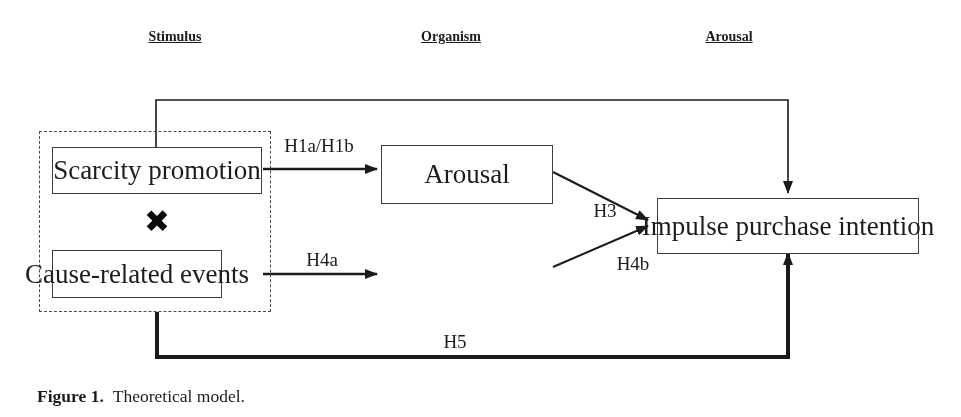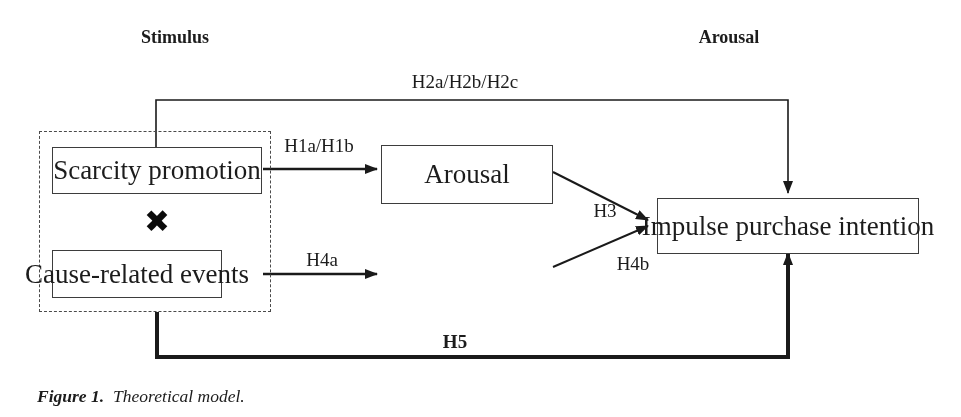--- a/index.html
+++ b/index.html
@@ -18,22 +18,23 @@
   }
   .arrow-layer {
     position: absolute;
     left: 0; top: 0;
     width: 961px; height: 417px;
   }
   .col-header {
     position: absolute;
     transform: translate(-50%, -50%);
     font-weight: bold;
-    font-size: 18px;
+    font-size: 14px;
     white-space: nowrap;
+    text-decoration: underline;
   }
   .hdr-stimulus { left: 175px; top: 37px; }
   .hdr-organism { left: 451px; top: 37px; }
   .hdr-response { left: 729px; top: 37px; }
 
   .node-box {
     position: absolute;
     box-sizing: border-box;
     border: 1.6px solid #3d3d3d;
     background: #ffffff;
@@ -61,38 +62,37 @@
     position: absolute;
     transform: translate(-50%, -50%);
     font-size: 19px;
     white-space: nowrap;
   }
   .lab-h1  { left: 319px; top: 146px; }
   .lab-h2  { left: 465px; top: 82px; }
   .lab-h3  { left: 605px; top: 171px; margin-top: 40px; }
   .lab-h4a { left: 322px; top: 260px; }
   .lab-h4b { left: 609px; top: 264px; margin-left: 24px; }
-  .lab-h5  { left: 455px; top: 342px; font-weight: bold; }
+  .lab-h5  { left: 455px; top: 342px; }
 
   .interaction-x {
     position: absolute;
     left: 157px; top: 223px;
     transform: translate(-50%, -54%);
     font-family: "DejaVu Sans", sans-serif;
     font-size: 31px;
     font-weight: bold;
     color: #0a0a0a;
     line-height: 1;
   }
   .caption {
     position: absolute;
     left: 37px; top: 386px;
     font-size: 17.5px;
     white-space: nowrap;
-    font-style: italic;
   }
   .caption .cap-label { font-weight: bold; }
   .caption .cap-text { margin-left: 9px; }
 </style>
 </head>
 <body>
 
 <div class="figure-canvas">
 
   <svg class="arrow-layer" viewBox="0 0 961 417" xmlns="http://www.w3.org/2000/svg">
@@ -109,41 +109,41 @@
     <line x1="263" y1="274" x2="377" y2="274" stroke="#1a1a1a" stroke-width="2.5" marker-end="url(#ah)"></line>
 
     <line x1="553" y1="172" x2="648" y2="220" stroke="#1a1a1a" stroke-width="2" marker-end="url(#ah)"></line>
 
     <line x1="553" y1="267" x2="648" y2="226" stroke="#1a1a1a" stroke-width="2" marker-end="url(#ah)"></line>
 
     <polyline points="157,312 157,357 788,357 788,253" fill="none" stroke="#1a1a1a" stroke-width="4" marker-end="url(#ah)"></polyline>
   </svg>
 
   <span class="col-header hdr-stimulus">Stimulus</span>
+  <span class="col-header hdr-organism">Organism</span>
   <span class="col-header hdr-response">Arousal</span>
 
   <div class="dashed-group"></div>
 
   <div class="node-box box-scarcity">
     <span>Scarcity promotion</span>
   </div>
   <div class="node-box box-cause">
     <span>Cause-related events</span>
   </div>
   <div class="node-box box-arousal">
     <span>Arousal</span>
   </div>
   <div class="node-box box-impulse">
     <span>Impulse purchase intention</span>
   </div>
 
   <span class="interaction-x">✖</span>
 
   <span class="hyp-label lab-h1">H1a/H1b</span>
-  <span class="hyp-label lab-h2">H2a/H2b/H2c</span>
   <span class="hyp-label lab-h3">H3</span>
   <span class="hyp-label lab-h4a">H4a</span>
   <span class="hyp-label lab-h4b">H4b</span>
   <span class="hyp-label lab-h5">H5</span>
 
   <div class="caption">
     <span class="cap-label">Figure 1.</span><span class="cap-text">Theoretical model.</span>
   </div>
 
 </div>

